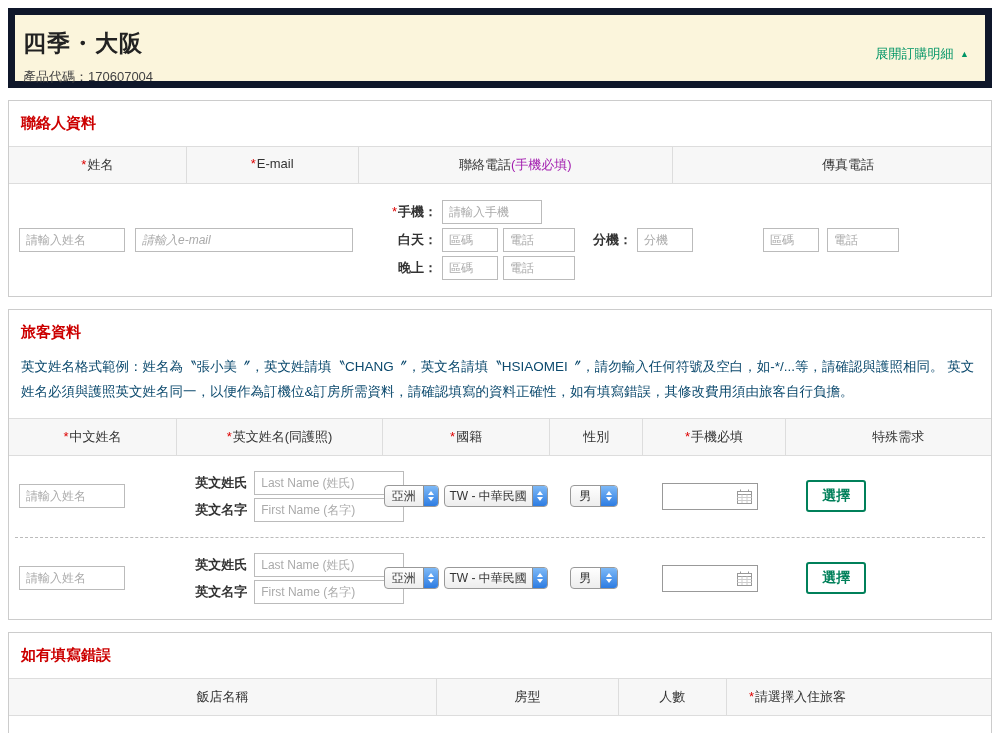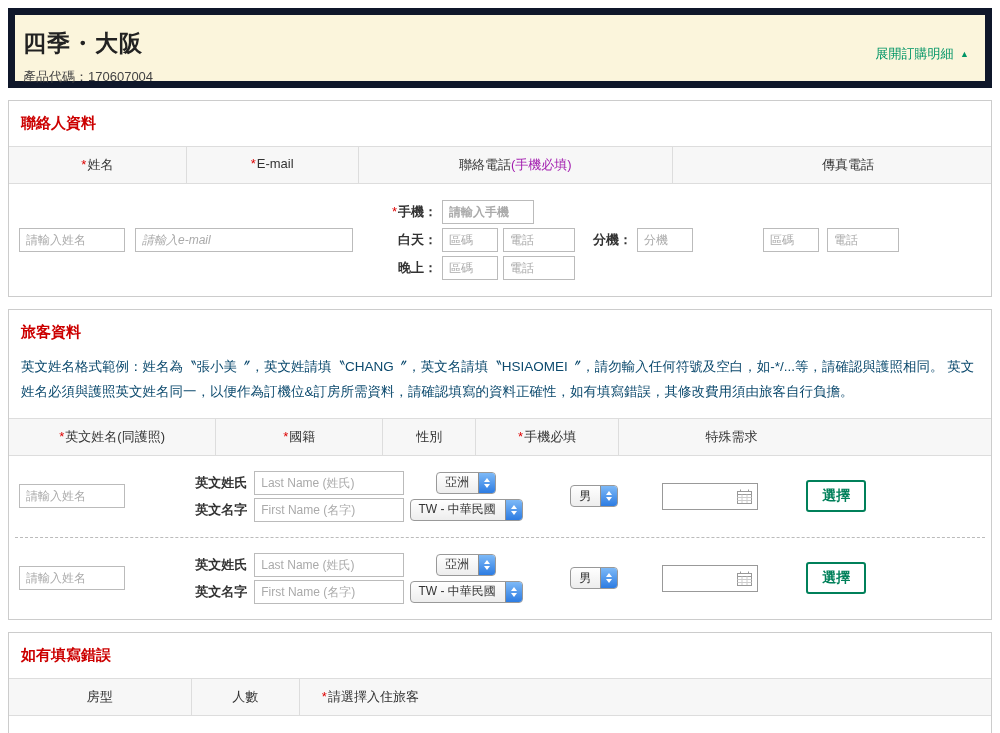--- a/index.html
+++ b/index.html
@@ -84,37 +84,37 @@
   .txt {
     height: 24px;
     border: 1px solid #bbb;
     background: #fff;
     padding: 2px 6px;
     font-size: 12px;
     color: #333;
     font-family: inherit;
   }
   .txt::placeholder { color: #aaa; }
-  .w106 { width: 106px; } .w218 { width: 218px; font-style: italic; } .w92 { width: 92px; font-weight: bold; }
+  .w106 { width: 106px; } .w218 { width: 218px; font-style: italic; } .w92 { width: 100px; }
   .w56 { width: 56px; } .w72 { width: 72px; } .w150 { width: 150px; }
 
   
   .notice {
     color: #0c4a6e;
     font-size: 13.5px;
     line-height: 1.85;
     padding: 0 12px 13px 12px;
   }
   .p1 { width: 17%; } .p2 { width: 21%; } .p3 { width: 17%; }
   .p4 { width: 9.5%; } .p5 { width: 14.5%; } .p6 { width: 21%; padding-left: 24px; }
 
   .passenger-row { display: flex; align-items: center; padding: 12px 8px; }
   .pr1 { width: 17%; padding-left: 2px; }
   .pr2 { width: 21%; padding-left: 14px; }
-  .pr3 { width: 17%; display: flex; flex-direction: column; align-items: center; gap: 5px; }
+  .pr3 { width: 17%; display: flex; flex-direction: row; align-items: center; gap: 5px; }
   .pr4 { width: 9.5%; display: flex; justify-content: center; }
   .pr5 { width: 14.5%; display: flex; justify-content: center; }
   .pr6 { width: 21%; padding-left: 26px; }
 
   .en-row { display: flex; align-items: center; margin: 3px 0; }
   .en-label { font-weight: bold; margin-right: 7px; white-space: nowrap; }
 
   .divider-dashed { border-top: 1px dashed #bbb; margin: 0 6px; height: 0; }
 
   
@@ -247,20 +247,23 @@
         <input class="txt w72" type="text" placeholder="電話" style="">
       </div>
     </div>
   </div>
 
   <div class="section">
     <div class="section-title">旅客資料</div>
     <div class="notice">英文姓名格式範例：姓名為〝張小美〞，英文姓請填〝CHANG〞，英文名請填〝HSIAOMEI〞，請勿輸入任何符號及空白，如-*/...等，請確認與護照相同。 英文姓名必須與護照英文姓名同一，以便作為訂機位&amp;訂房所需資料，請確認填寫的資料正確性，如有填寫錯誤，其修改費用須由旅客自行負擔。</div>
 
     <div class="table-head">
+      <div class="th p1">
+        <span class="req">*</span><span>中文姓名</span>
+      </div>
       <div class="th p2">
         <span class="req">*</span><span>英文姓名(同護照)</span>
       </div>
       <div class="th p3">
         <span class="req">*</span><span>國籍</span>
       </div>
       <div class="th p4">
         <span>性別</span>
       </div>
       <div class="th p5">
@@ -387,20 +390,23 @@
       <div class="pr6">
         <button class="btn-select">選擇</button>
       </div>
     </div>
   </div>
 
   <div class="section">
     <div class="section-title">如有填寫錯誤</div>
 
     <div class="table-head">
+      <div class="th h2">
+        <span>飯店名稱</span>
+      </div>
       <div class="th h3">
         <span>房型</span>
       </div>
       <div class="th h4">
         <span>人數</span>
       </div>
       <div class="th h5">
         <span class="req">*</span><span>請選擇入住旅客</span>
       </div>
     </div>

